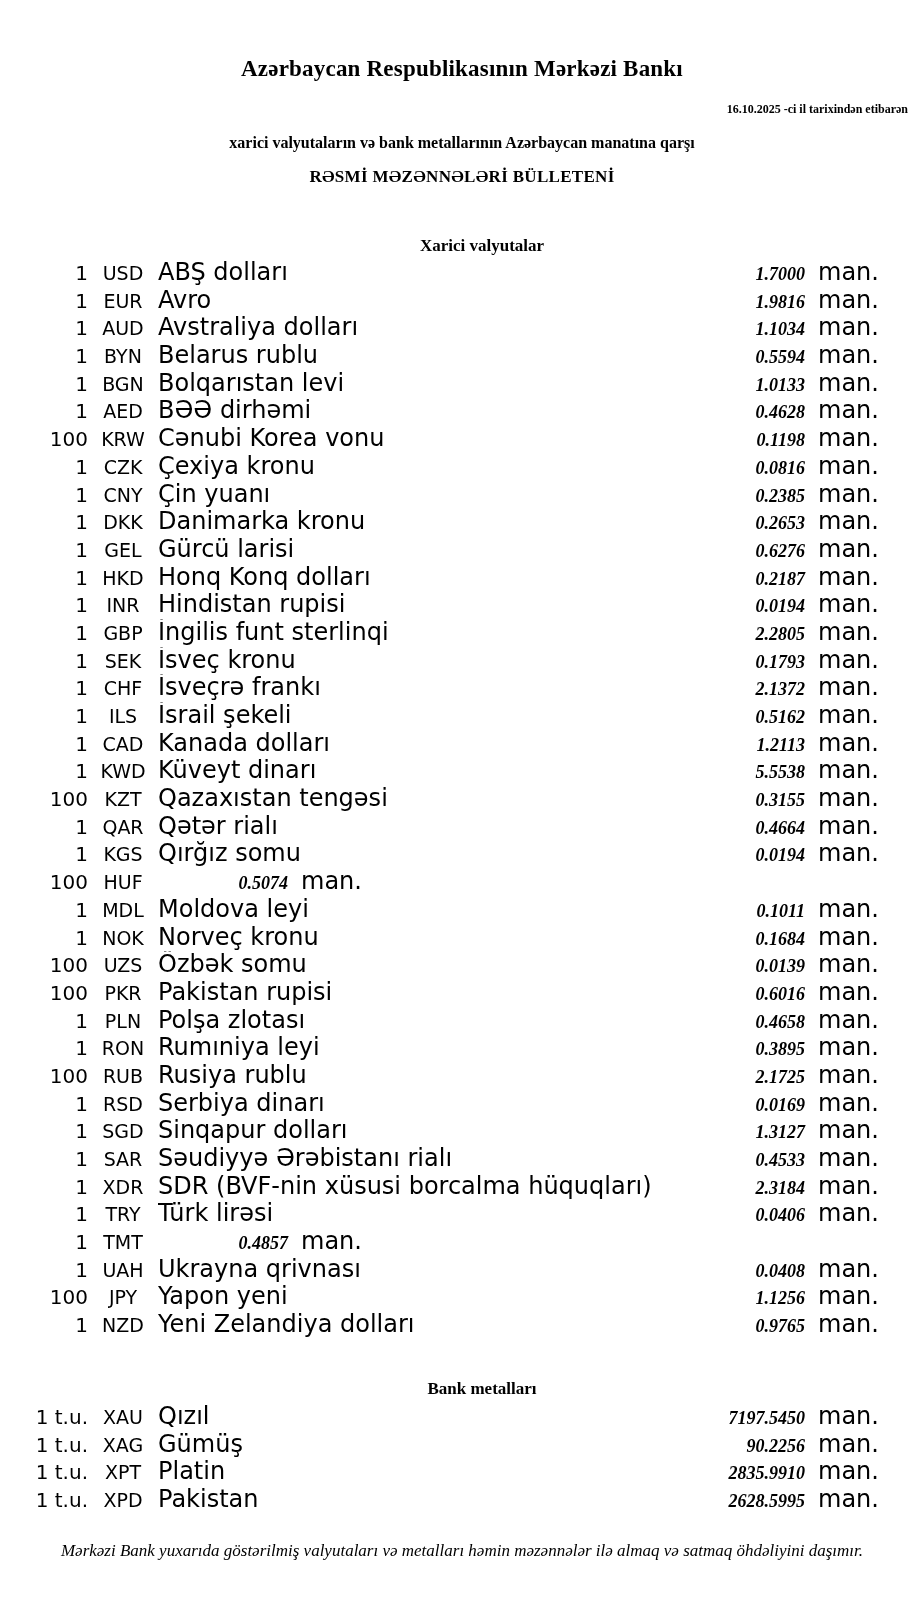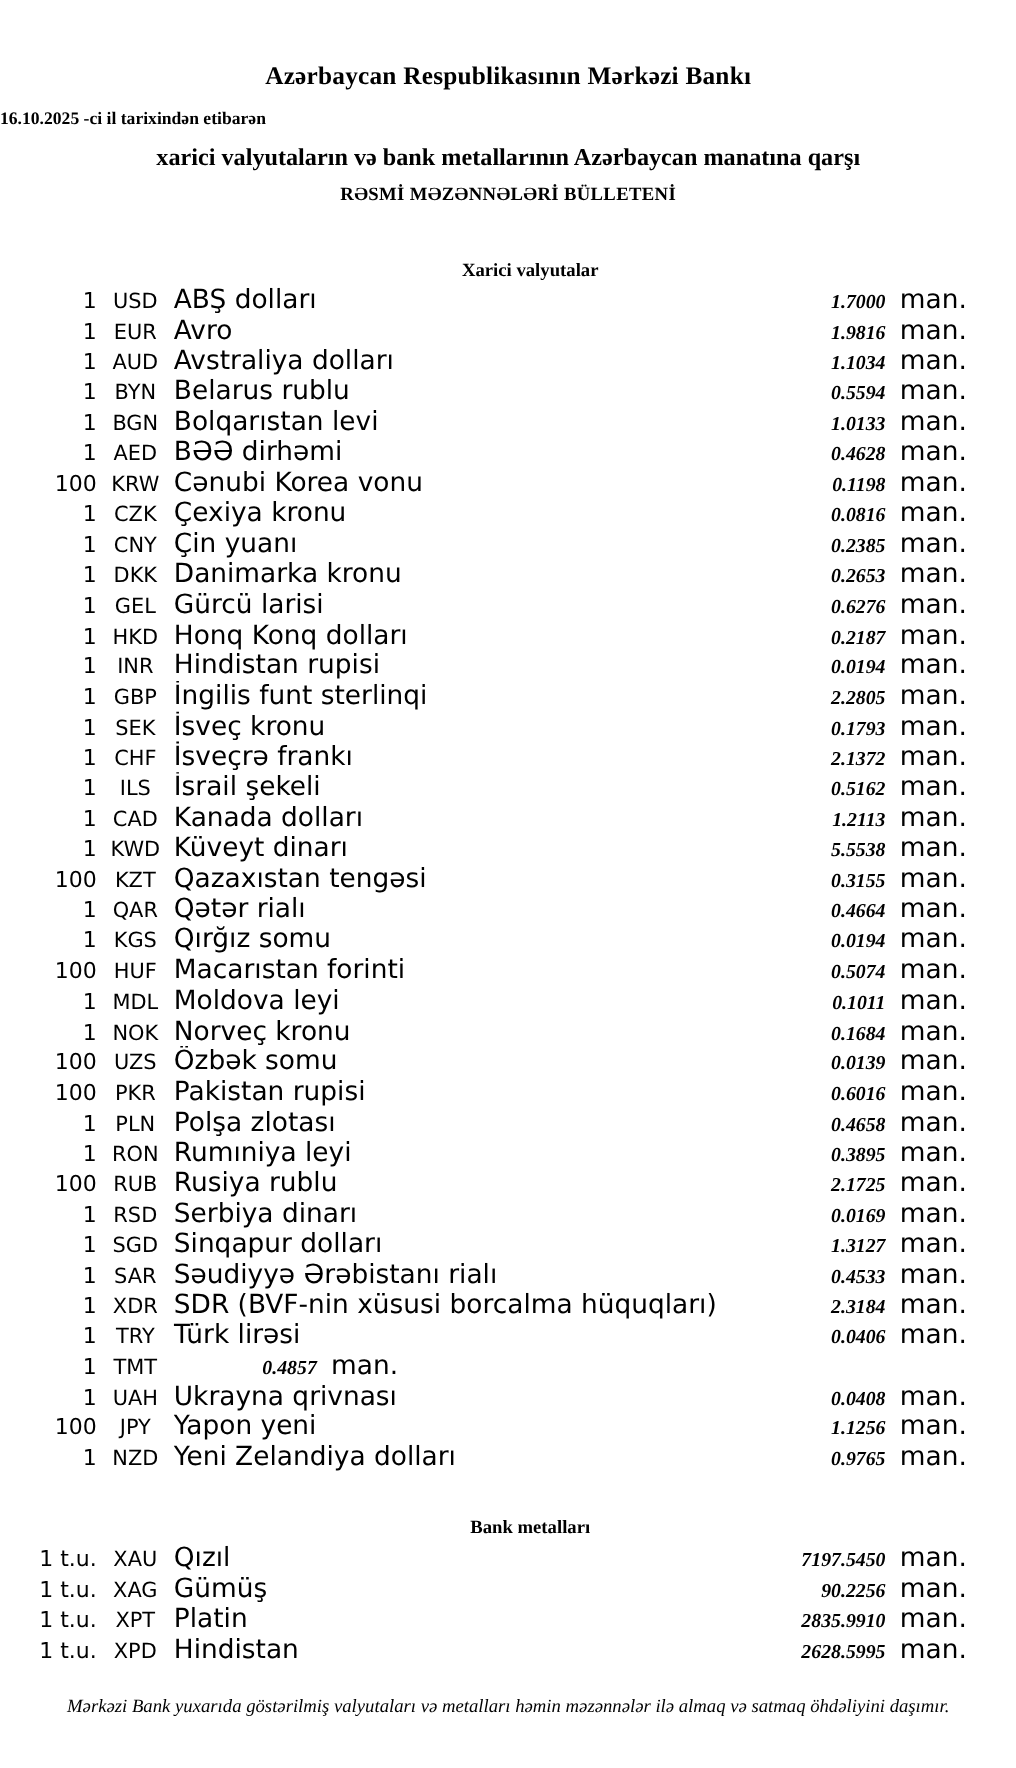--- a/index.html
+++ b/index.html
@@ -10,29 +10,29 @@
   }
   .page{padding-top:54px;}
 
   .bank-title{
     margin:0;
     font-family:"Liberation Serif",serif;
     font-weight:bold;font-size:23px;line-height:30px;
     text-align:center;letter-spacing:.2px;
   }
   .date-line{
-    margin:14px 0 0;
-    font-family:"Liberation Serif",serif;
-    font-weight:bold;font-size:16px;line-height:22px;
-    text-align:left;
+    margin:14px 16px 0;
+    font-family:"Liberation Serif",serif;
+    font-weight:bold;font-size:12px;line-height:22px;
+    text-align:right;
   }
   .subject-line{
     margin:11px 0 0;
     font-family:"Liberation Serif",serif;
-    font-weight:bold;font-size:22px;line-height:24px;
+    font-weight:bold;font-size:16px;line-height:24px;
     text-align:center;
   }
   .bulletin-line{
     margin:10px 0 0;
     font-family:"Liberation Serif",serif;
     font-weight:bold;font-size:17px;line-height:24px;
     text-align:center;letter-spacing:.3px;
   }
 
   .section-title{
@@ -238,21 +238,20 @@
         <div class="trow">
           <span class="c-qty">1</span>
           <span class="c-code">KGS</span>
           <span class="c-name">Qırğız somu</span>
           <span class="c-rate">0.0194</span>
           <span class="c-unit">man.</span>
         </div>
         <div class="trow">
           <span class="c-qty">100</span>
           <span class="c-code">HUF</span>
-          <span class="c-name">Macarıstan forinti</span>
           <span class="c-rate">0.5074</span>
           <span class="c-unit">man.</span>
         </div>
         <div class="trow">
           <span class="c-qty">1</span>
           <span class="c-code">MDL</span>
           <span class="c-name">Moldova leyi</span>
           <span class="c-rate">0.1011</span>
           <span class="c-unit">man.</span>
         </div>
@@ -383,21 +382,21 @@
         <div class="trow">
           <span class="c-qty">1 t.u.</span>
           <span class="c-code">XPT</span>
           <span class="c-name">Platin</span>
           <span class="c-rate">2835.9910</span>
           <span class="c-unit">man.</span>
         </div>
         <div class="trow">
           <span class="c-qty">1 t.u.</span>
           <span class="c-code">XPD</span>
-          <span class="c-name">Hindistan</span>
+          <span class="c-name">Pakistan</span>
           <span class="c-rate">2628.5995</span>
           <span class="c-unit">man.</span>
         </div>
       </div>
   </section>
 
   <footer>
     <p class="disclaimer">Mərkəzi Bank yuxarıda göstərilmiş valyutaları və metalları həmin məzənnələr ilə almaq və satmaq öhdəliyini daşımır.</p>
   </footer>
 

